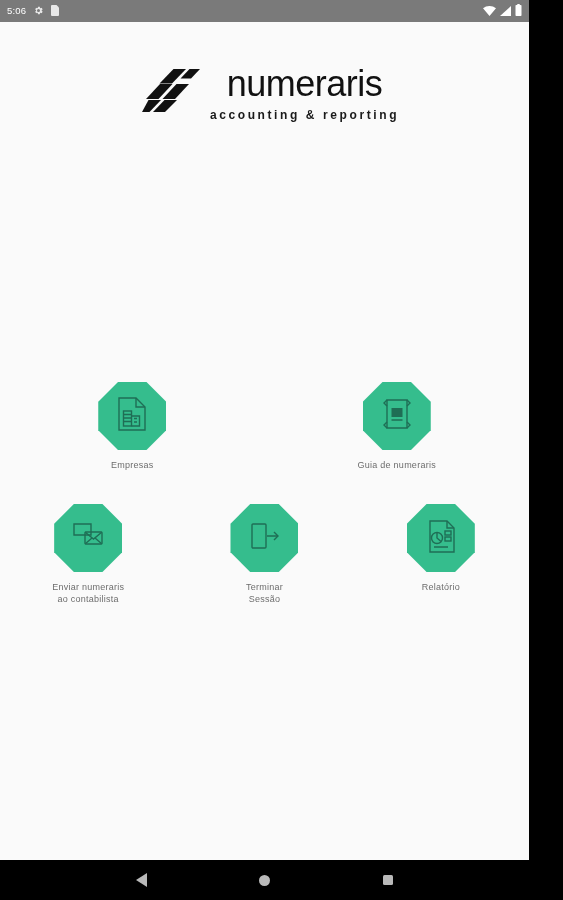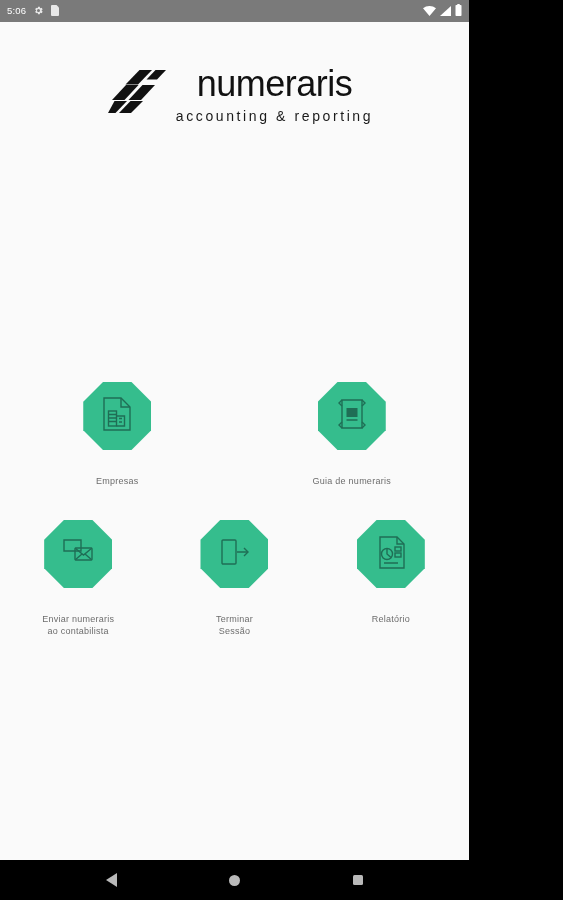--- a/index.html
+++ b/index.html
@@ -7,21 +7,21 @@
   html, body {
     width: 563px;
     height: 900px;
     overflow: hidden;
     font-family: "Liberation Sans", sans-serif;
     background: #000;
   }
 
   #app {
     position: relative;
-    width: 469px;
+    width: 529px;
     height: 900px;
     background: #fafafa;
     display: flex;
     flex-direction: column;
   }
 
   
   .status-bar {
     height: 22px;
     background: #7a7a7a;
@@ -74,25 +74,26 @@
     align-items: center;
   }
   .logo-wordmark {
     font-size: 36px;
     color: #111111;
     letter-spacing: -0.5px;
     line-height: 1;
     font-weight: 400;
   }
   .logo-tagline {
-    font-size: 14px;
+    font-size: 12px;
     color: #1a1a1a;
     letter-spacing: 2.6px;
     line-height: 1;
     margin-top: 7px;
+    font-weight: bold;
   }
 
   
   .grid {
     position: absolute;
     top: 360px;
     left: 0;
     right: 0;
     display: flex;
     flex-direction: column;
@@ -118,21 +119,21 @@
     align-items: center;
     justify-content: center;
     clip-path: polygon(
       29% 0%, 71% 0%,
       100% 29%, 100% 71%,
       71% 100%, 29% 100%,
       0% 71%, 0% 29%
     );
   }
   .cell-label {
-    margin-top: 25px;
+    margin-top: 9px;
     font-size: 9px;
     line-height: 12px;
     color: #6d6d6d;
     text-align: center;
     letter-spacing: 0.25px;
     white-space: pre-line;
   }
 
   
   .nav-bar {

